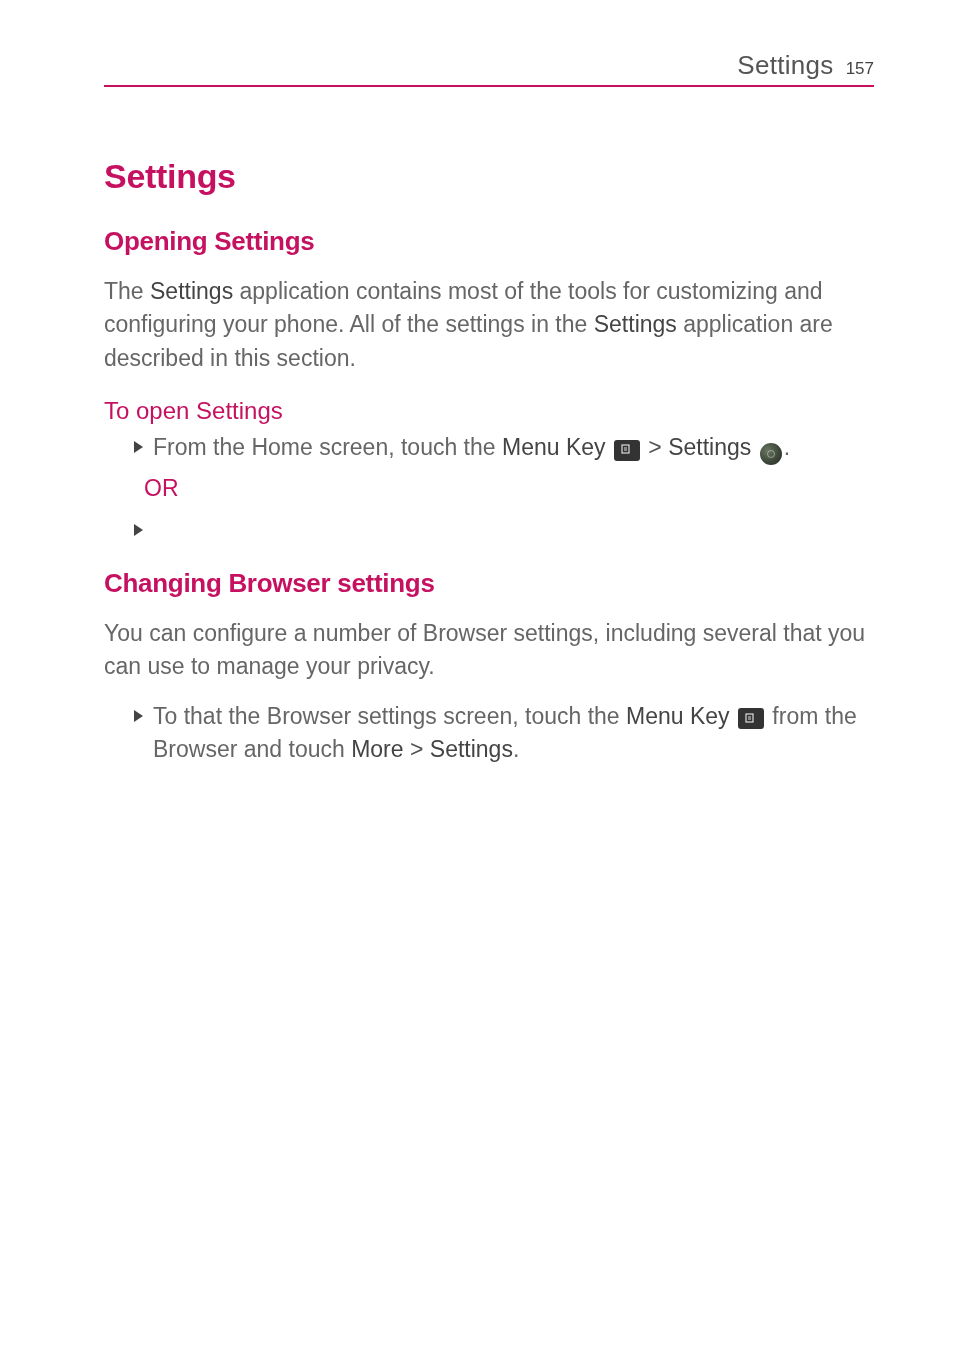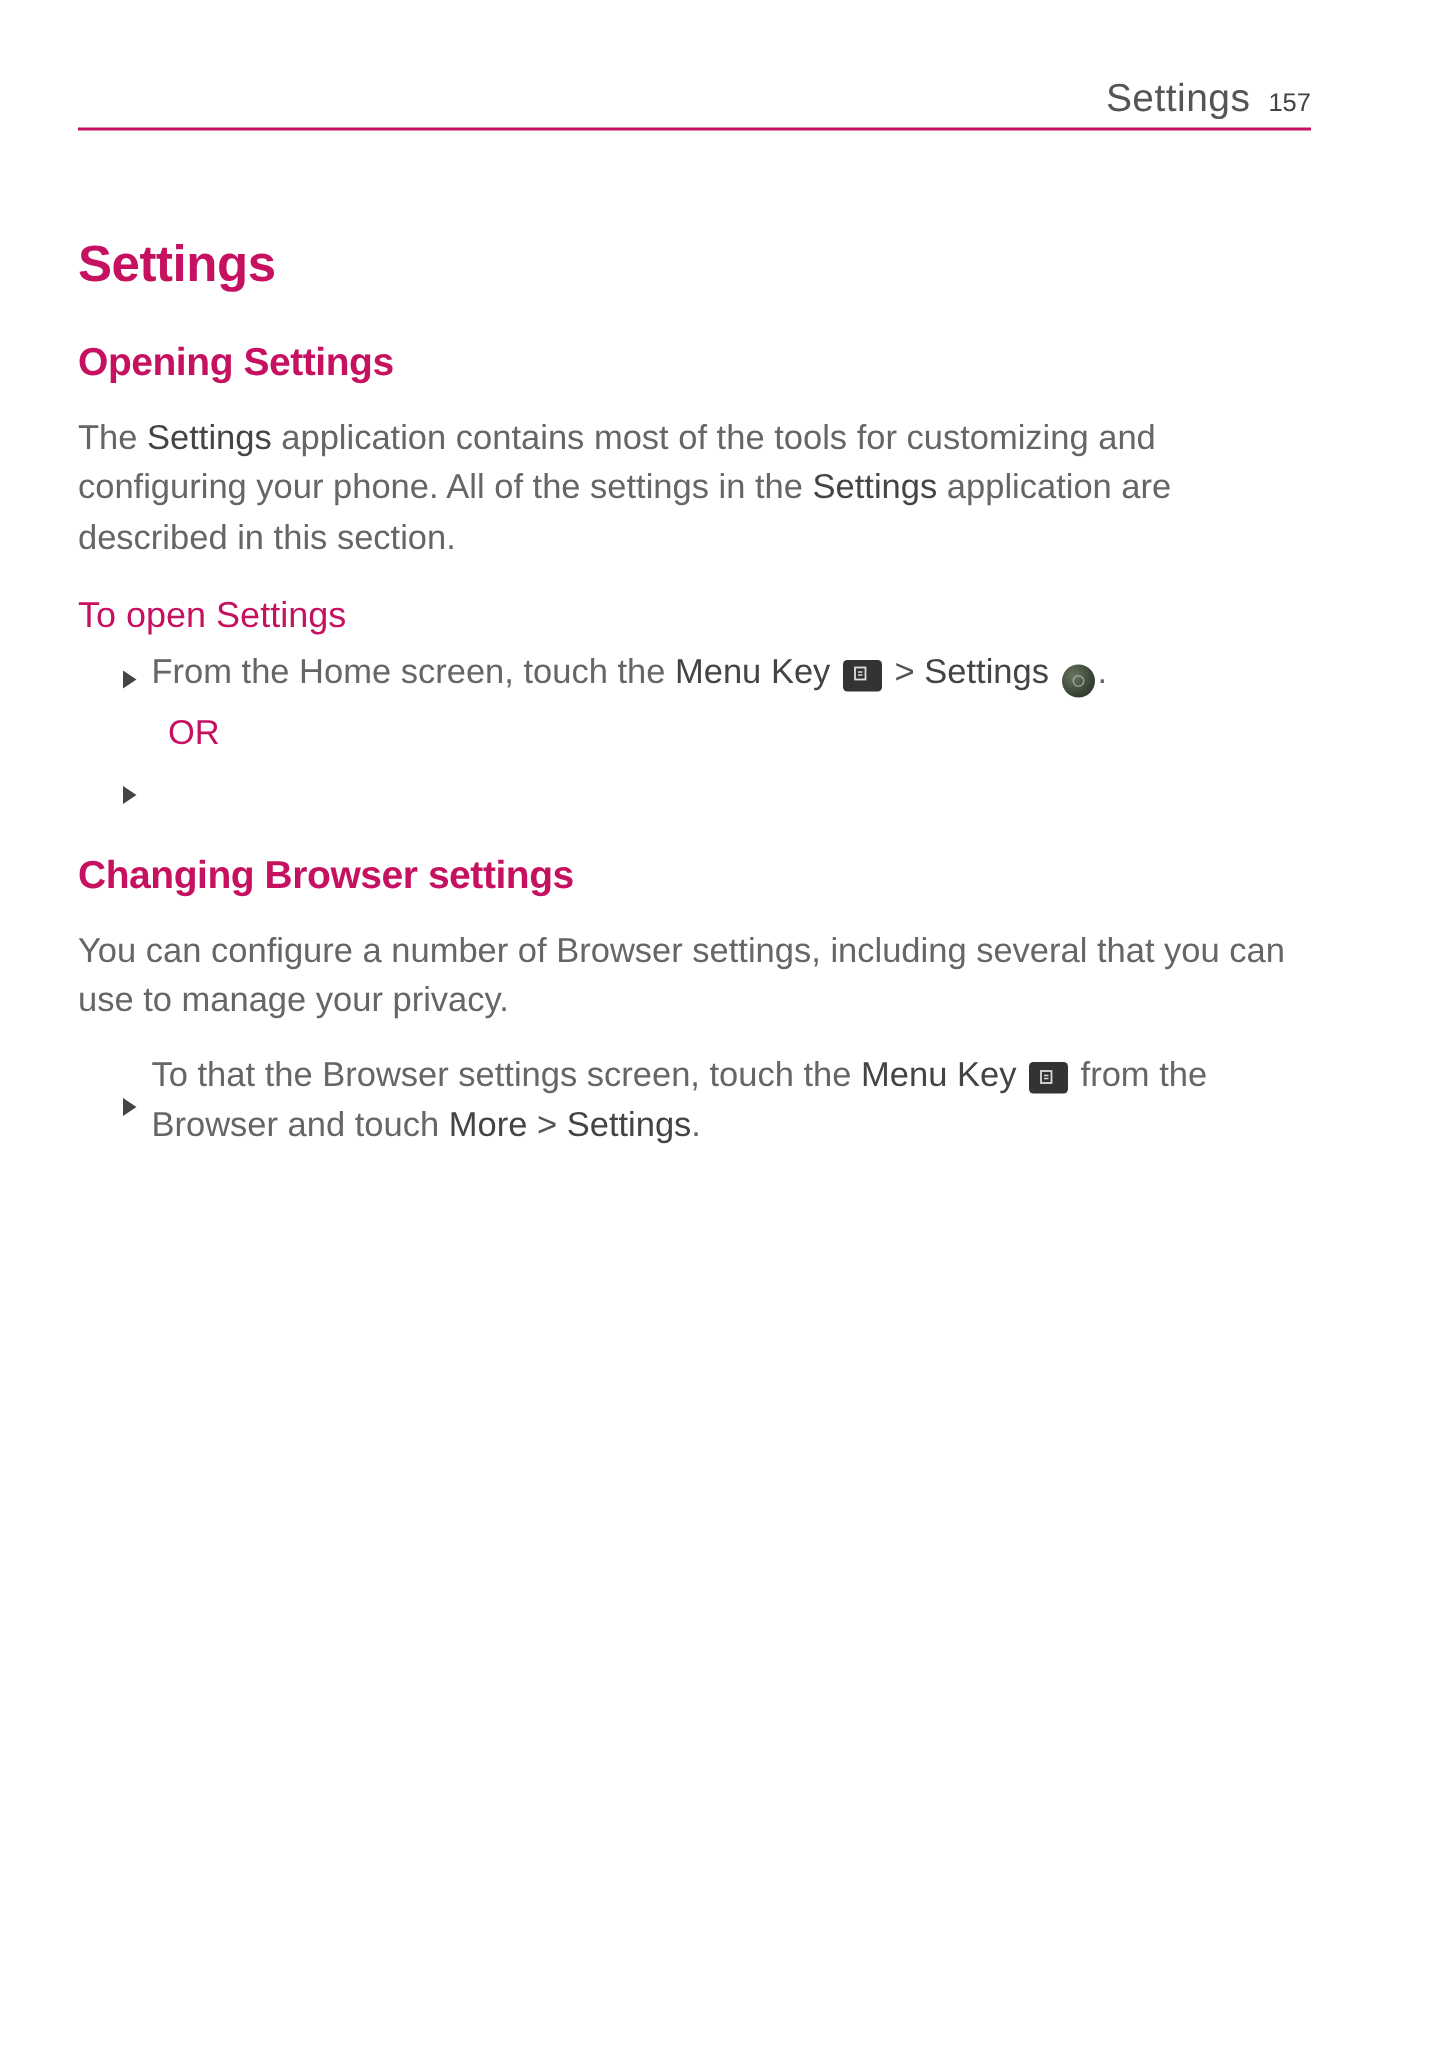--- a/index.html
+++ b/index.html
@@ -5,21 +5,21 @@
     * { margin: 0; padding: 0; box-sizing: border-box; }
     body {
       width: 954px;
       height: 1372px;
       background: #fff;
       font-family: "Helvetica Neue", Arial, sans-serif;
       color: #555;
       position: relative;
     }
     .page {
-      padding: 50px 80px 0 52px;
+      padding: 50px 80px 0 104px;
     }
     .header {
       display: flex;
       justify-content: flex-end;
       align-items: baseline;
       border-bottom: 2px solid #c51160;
       padding-bottom: 4px;
       margin-bottom: 70px;
     }
     .header-title {
@@ -57,21 +57,21 @@
     .para {
       font-size: 23px;
       line-height: 1.45;
       color: #666;
       margin-bottom: 16px;
       font-weight: 300;
     }
     .bold { color: #444; font-weight: 400; }
     .step {
       display: flex;
-      align-items: center;
+      align-items: flex-start;
       margin-left: 30px;
       margin-bottom: 10px;
     }
     .step-bullet {
       flex-shrink: 0;
       width: 0; height: 0;
       border-top: 6px solid transparent;
       border-bottom: 6px solid transparent;
       border-left: 9px solid #444;
       margin-top: 10px;
@@ -79,21 +79,21 @@
     }
     .step-text {
       font-size: 23px;
       line-height: 1.45;
       color: #666;
       font-weight: 300;
     }
     .or-text {
       color: #c51160;
       font-size: 23px;
-      margin-left: 60px;
+      margin-left: 40px;
       margin-top: 8px;
       margin-bottom: 12px;
       font-weight: 400;
     }
     .icon-box {
       display: inline-flex;
       align-items: center;
       justify-content: center;
       width: 26px;
       height: 21px;

